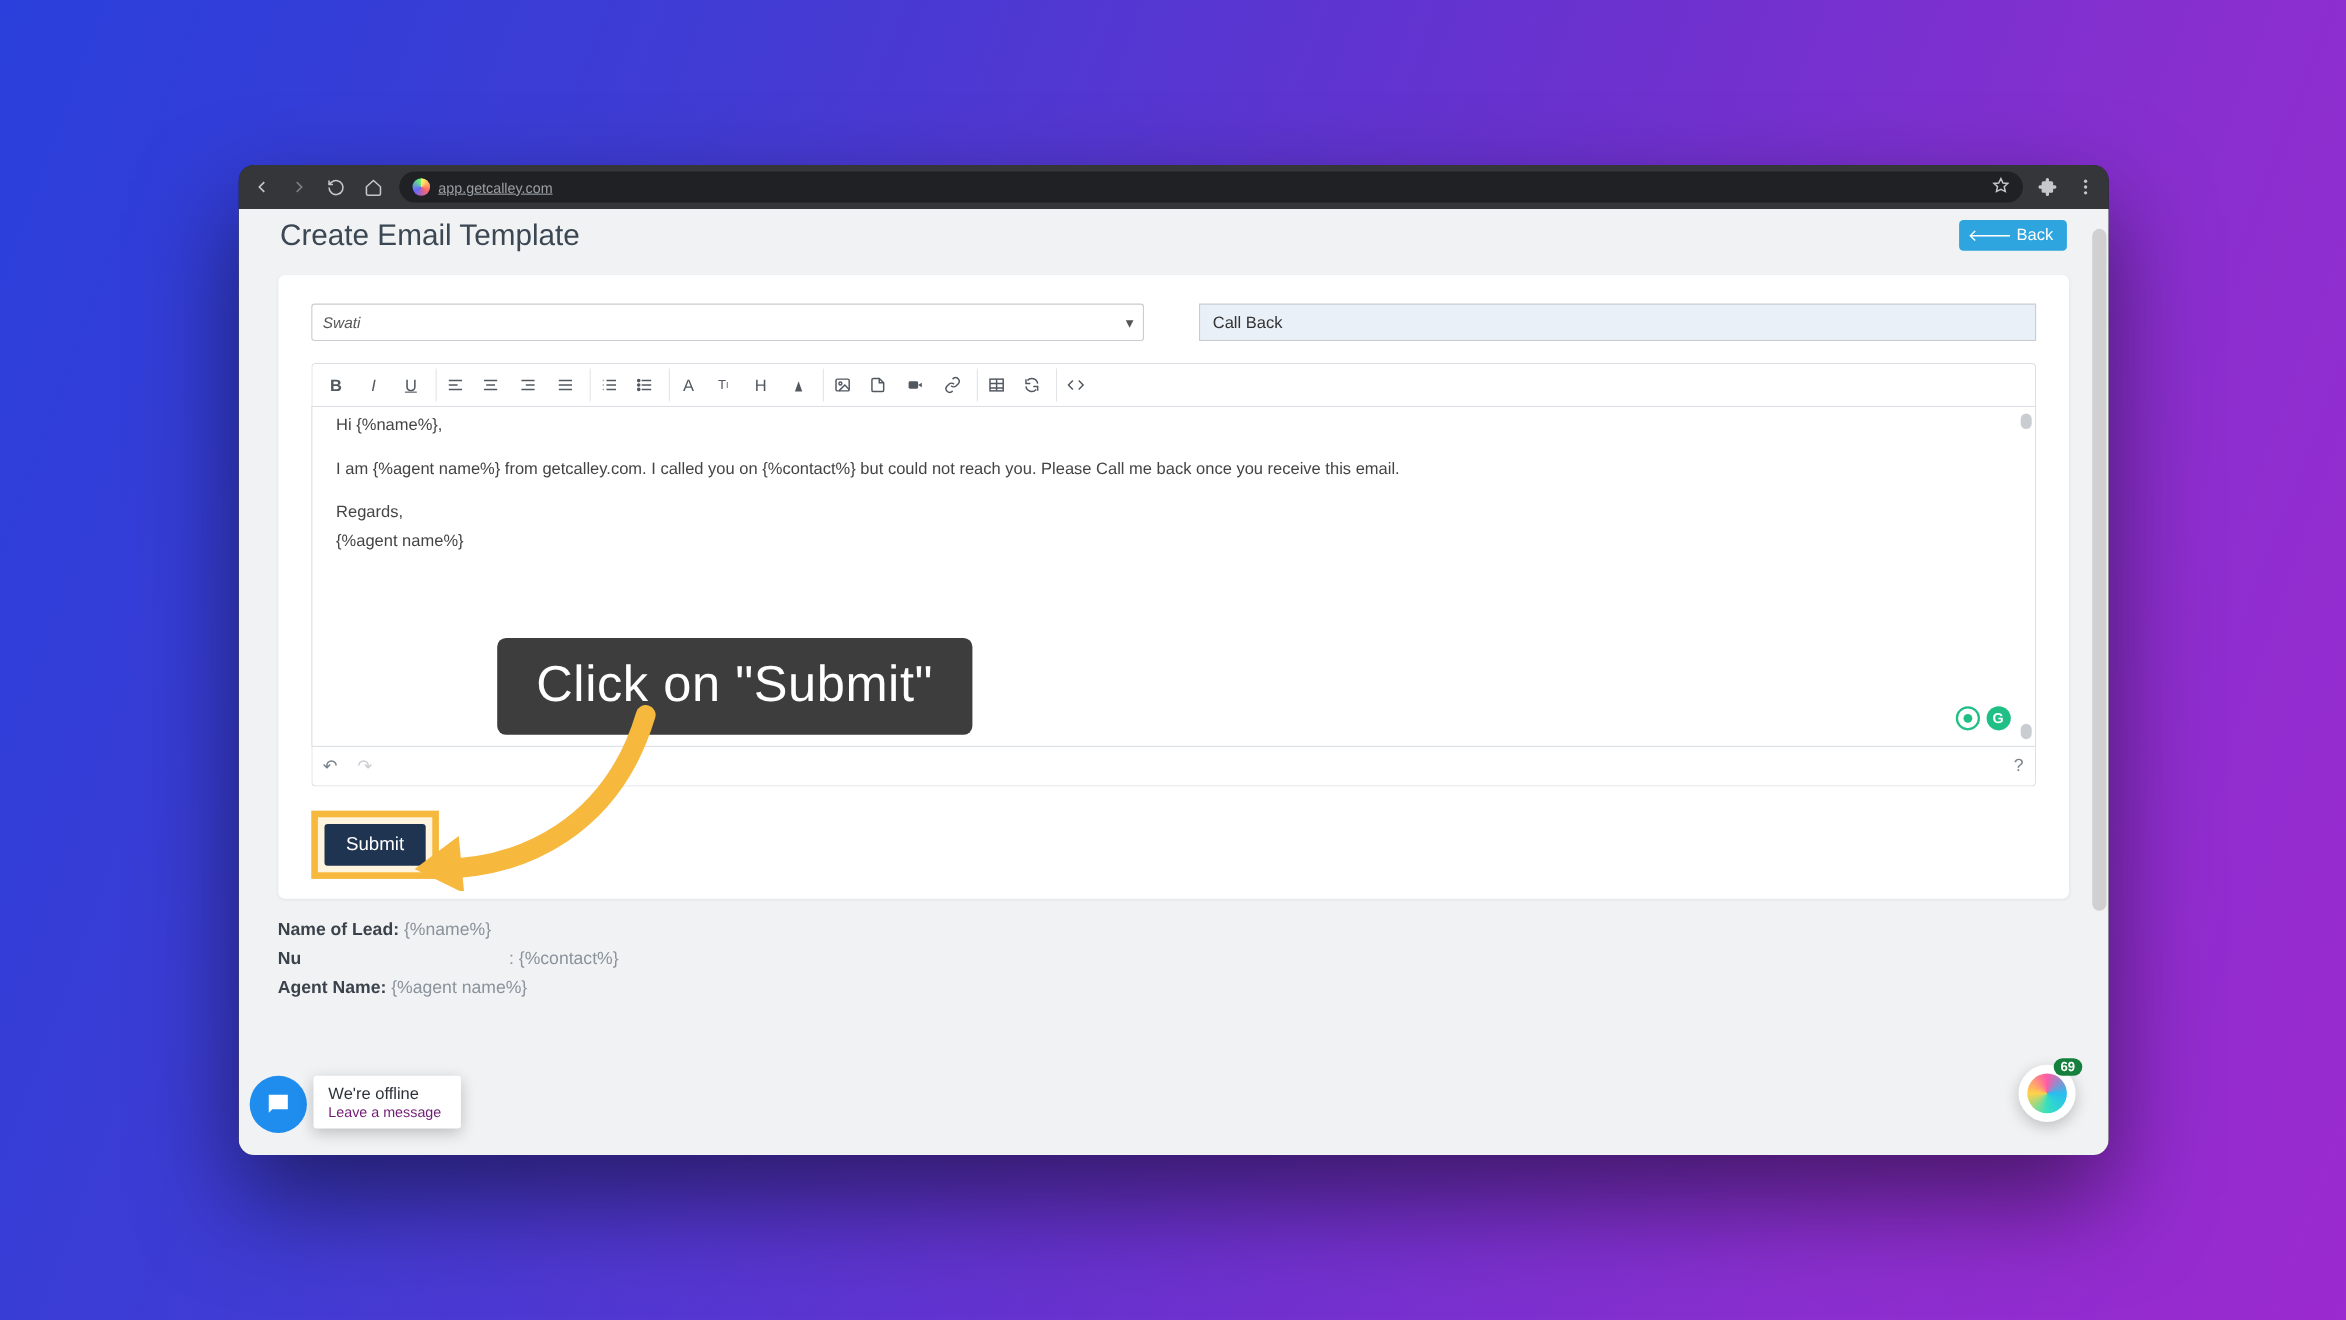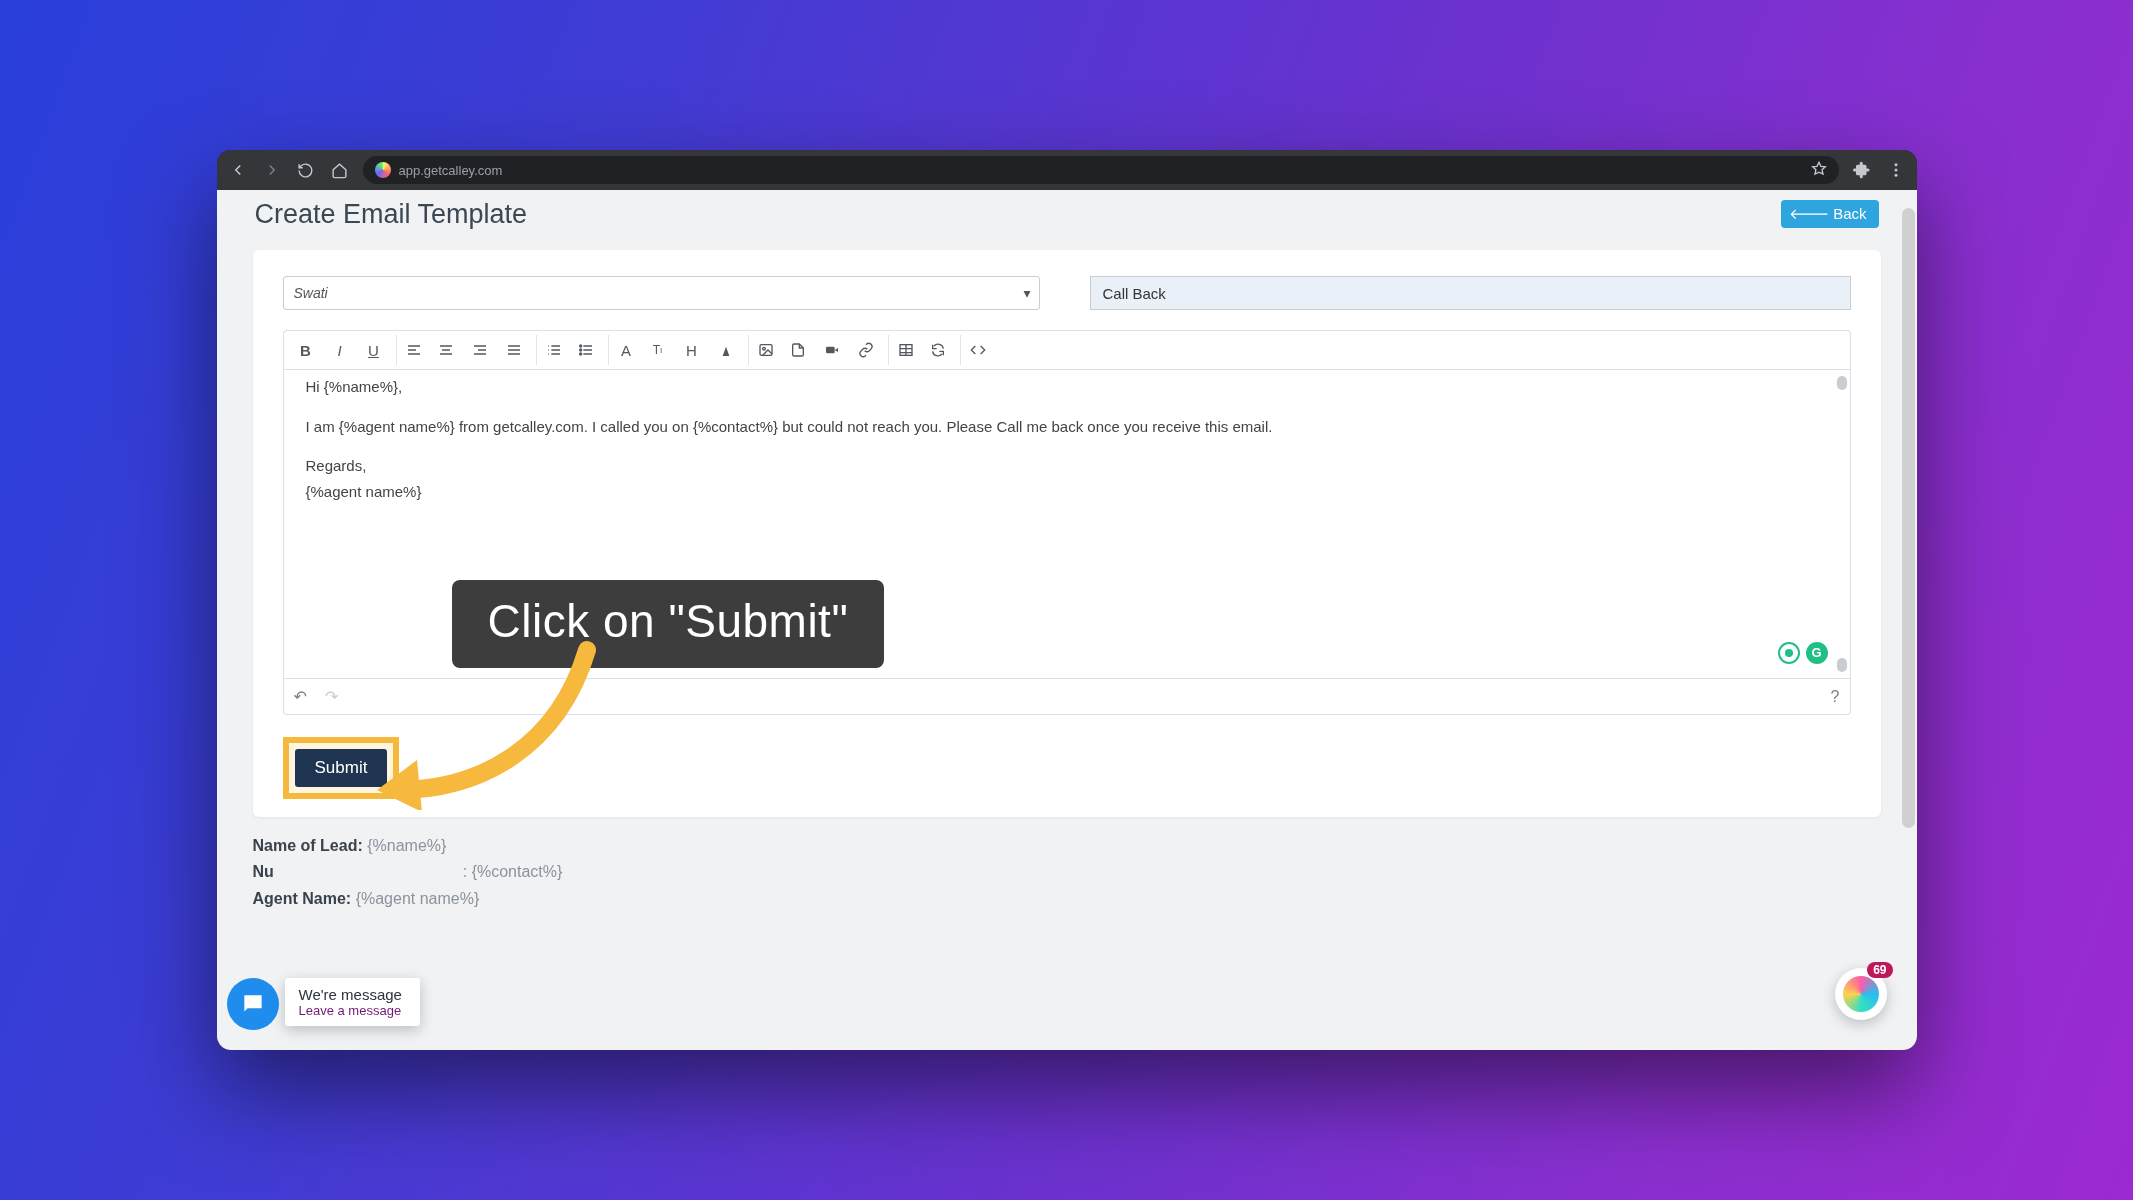--- a/index.html
+++ b/index.html
@@ -21,21 +21,21 @@
   .tabstrip { height: 44px; background: #202124; display: flex; align-items: center; padding: 0 12px; gap: 10px; }
   .traffic { display: flex; gap: 9px; margin-right: 10px; margin-left: 3px;}
   .dot { width: 13px; height: 13px; border-radius: 50%; }
   .dot.r{background:#ff5f57}.dot.y{background:#febc2e}.dot.g{background:#28c840}
   .tab { height: 34px; background: #35363a; border-radius: 10px 10px 0 0; display:flex; align-items:center; gap:8px; padding:0 14px; color:#e8eaed; font-size:14px; }
   .favicon { width:16px; height:16px; border-radius:50%; background: conic-gradient(#ff6, #f66, #66f, #6f6); }
   .new-tab { width:28px; height:28px; display:flex; align-items:center; justify-content:center; color:#9aa0a6; font-size:20px; }
   
   .urlbar { height: 40px; background: #35363a; display:flex; align-items:center; padding:0 10px; gap:12px; }
   .nav-icn { width:22px; height:22px; color:#9aa0a6; display:flex; align-items:center; justify-content:center; }
-  .omnibox { flex:1; height:28px; background:#202124; border-radius:14px; display:flex; align-items:center; padding:0 12px; gap:8px; color:#9aa0a6; font-size:13px; }
+  .omnibox { flex:1; height:28px; background:#202124; border-radius:14px; display:flex; align-items:center; padding:0 12px; gap:8px; color:#9aa0a6; font-size:13px;text-decoration:underline; }
   .omnibox .fav { width:16px; height:16px; border-radius:50%; background: conic-gradient(#ff6,#f66,#66f,#6f6); }
   .omnibox .star { margin-left:auto; }
   
   .viewport { flex:1; background:#f1f2f4; position:relative; overflow:hidden; }
   .scrollbar { position:absolute; right:2px; top:18px; width:13px; height:620px; background:#d0d0d0; border-radius:7px; }
   .header-row { display:flex; align-items:center; padding:0 38px; height:48px; }
   .page-title { font-size:27px; color:#3b4752; font-weight:400; }
   .back-btn { margin-left:auto; background:#2ea5de; color:#fff; border:none; border-radius:4px; padding:4px 12px 5px 8px; font-size:15px; display:flex; align-items:center; gap:4px; cursor:pointer; }
   .card { background:#fff; margin:12px 36px 0 36px; border-radius:6px; padding:26px 30px 18px 30px; box-shadow:0 1px 3px rgba(0,0,0,.06); }
   .row-inputs { display:flex; gap:50px; margin-bottom:20px; }
@@ -62,21 +62,21 @@
   .vars .ph { color:#8a939c; }
   
   .chat-bubble { position:absolute; left:10px; bottom:20px; width:52px; height:52px; border-radius:50%; background:#1f8ded; display:flex; align-items:center; justify-content:center; }
   .chat-bubble svg { width:26px; height:26px; fill:#fff; }
   .chat-pop { position:absolute; left:68px; bottom:24px; background:#fff; border-radius:3px; box-shadow:0 4px 14px rgba(0,0,0,.22); padding:8px 18px 8px 14px; }
   .chat-pop .t1 { font-size:15px; color:#2c333b; }
   .chat-pop .t2 { font-size:13px; color:#701a75; }
   
   .notif { position:absolute; right:30px; bottom:30px; width:52px; height:52px; border-radius:50%; background:#fff; box-shadow:0 4px 14px rgba(0,0,0,.22); display:flex; align-items:center; justify-content:center; }
   .notif-inner{ width:36px; height:36px; border-radius:50%; background: conic-gradient(#ff5aa8, #29bdf0, #34e0c1, #ffd24a, #ff5aa8); }
-  .notif-badge { position:absolute; top:-6px; right:-6px; background:#be185d; color:#fff; font-size:12px; border-radius:10px; padding:1px 6px; font-weight:600; }
+  .notif-badge { position:absolute; top:-6px; right:-6px; background:#15803d; color:#fff; font-size:12px; border-radius:10px; padding:1px 6px; font-weight:600; }
   
   .tooltip { position:absolute; left:235px; top:390px; background:#3d3d3d; color:#fff; font-size:46px; font-family:"Segoe UI", Arial; padding:14px 36px 20px 36px; border-radius:8px; letter-spacing:.5px; }
   .arrow { position:absolute; left:140px; top:450px; width:250px; height:170px; pointer-events:none; }
 </style>
 </head>
 <body>
 
 <div class="window">
 
 
@@ -289,21 +289,21 @@
       <path d="M230 10 C 200 110, 120 150, 40 150" stroke="#f6b83d" stroke-width="18" fill="none" stroke-linecap="round"></path>
       <path d="M60 120 L20 150 L65 172 Z" fill="#f6b83d"></path>
     </svg>
 
     <div class="chat-bubble">
       <svg viewBox="0 0 24 24">
           <path d="M4 4h16v12H7l-3 3z"></path>
         </svg>
     </div>
     <div class="chat-pop">
-      <div class="t1">We're message</div>
+      <div class="t1">We're offline</div>
       <div class="t2">Leave a message</div>
     </div>
 
     <div class="notif">
       <div class="notif-inner"></div>
       <div class="notif-badge">69</div>
     </div>
 
   </div>
 </div>

